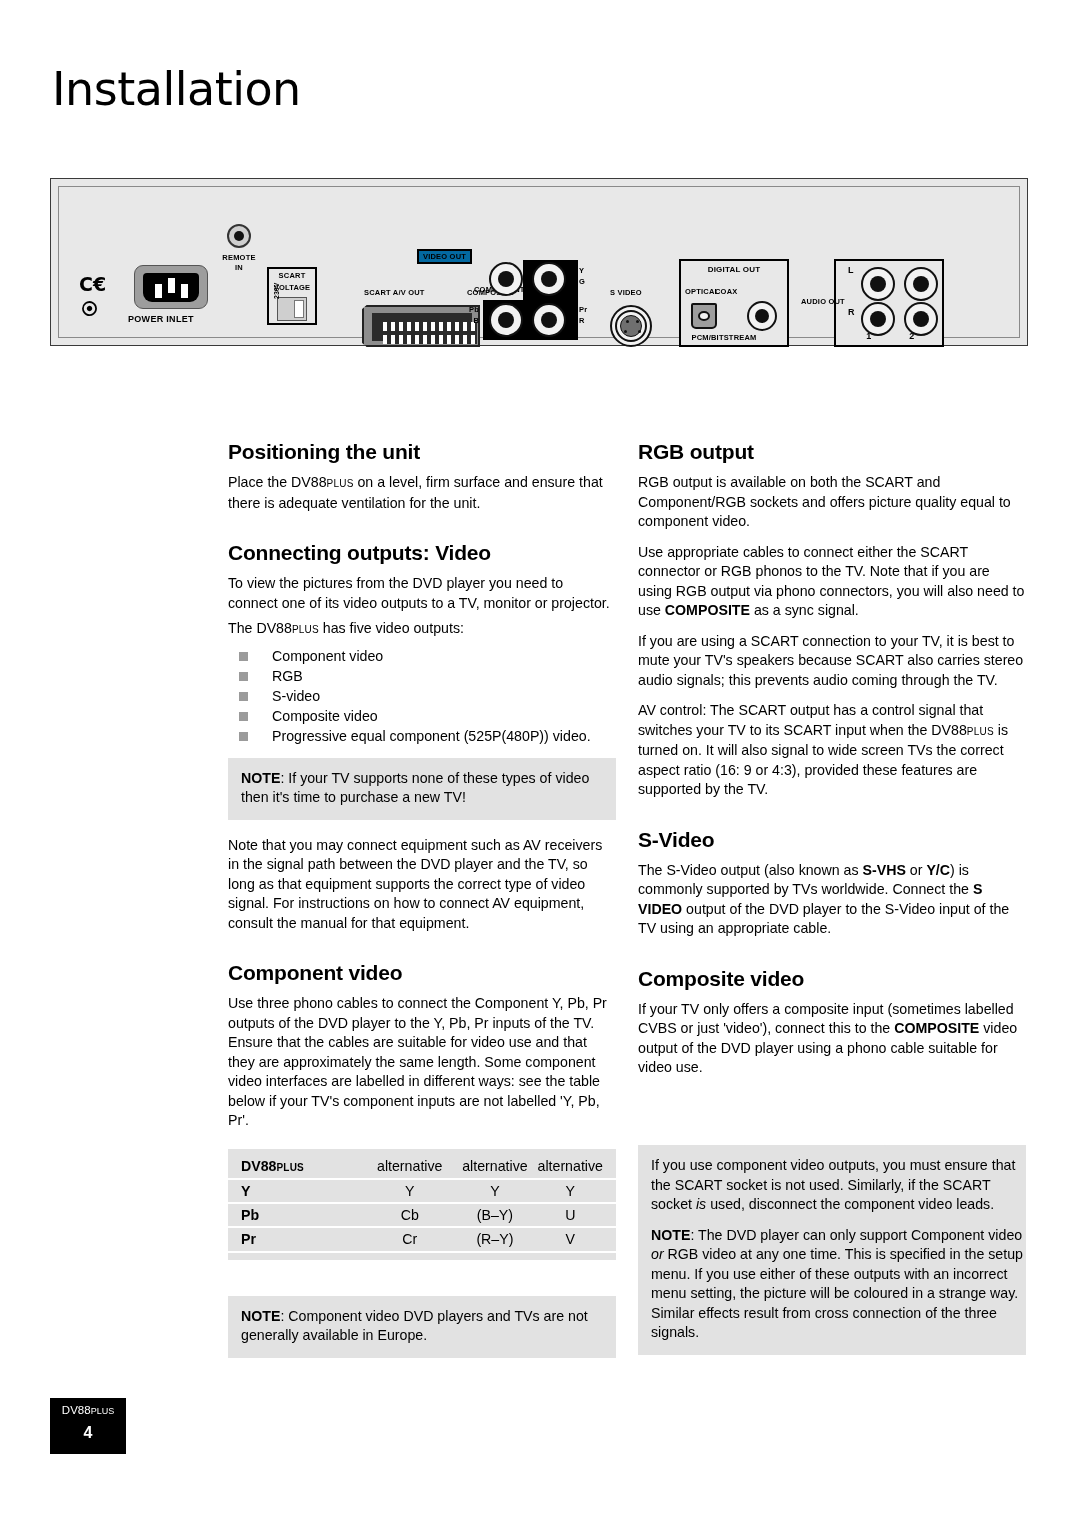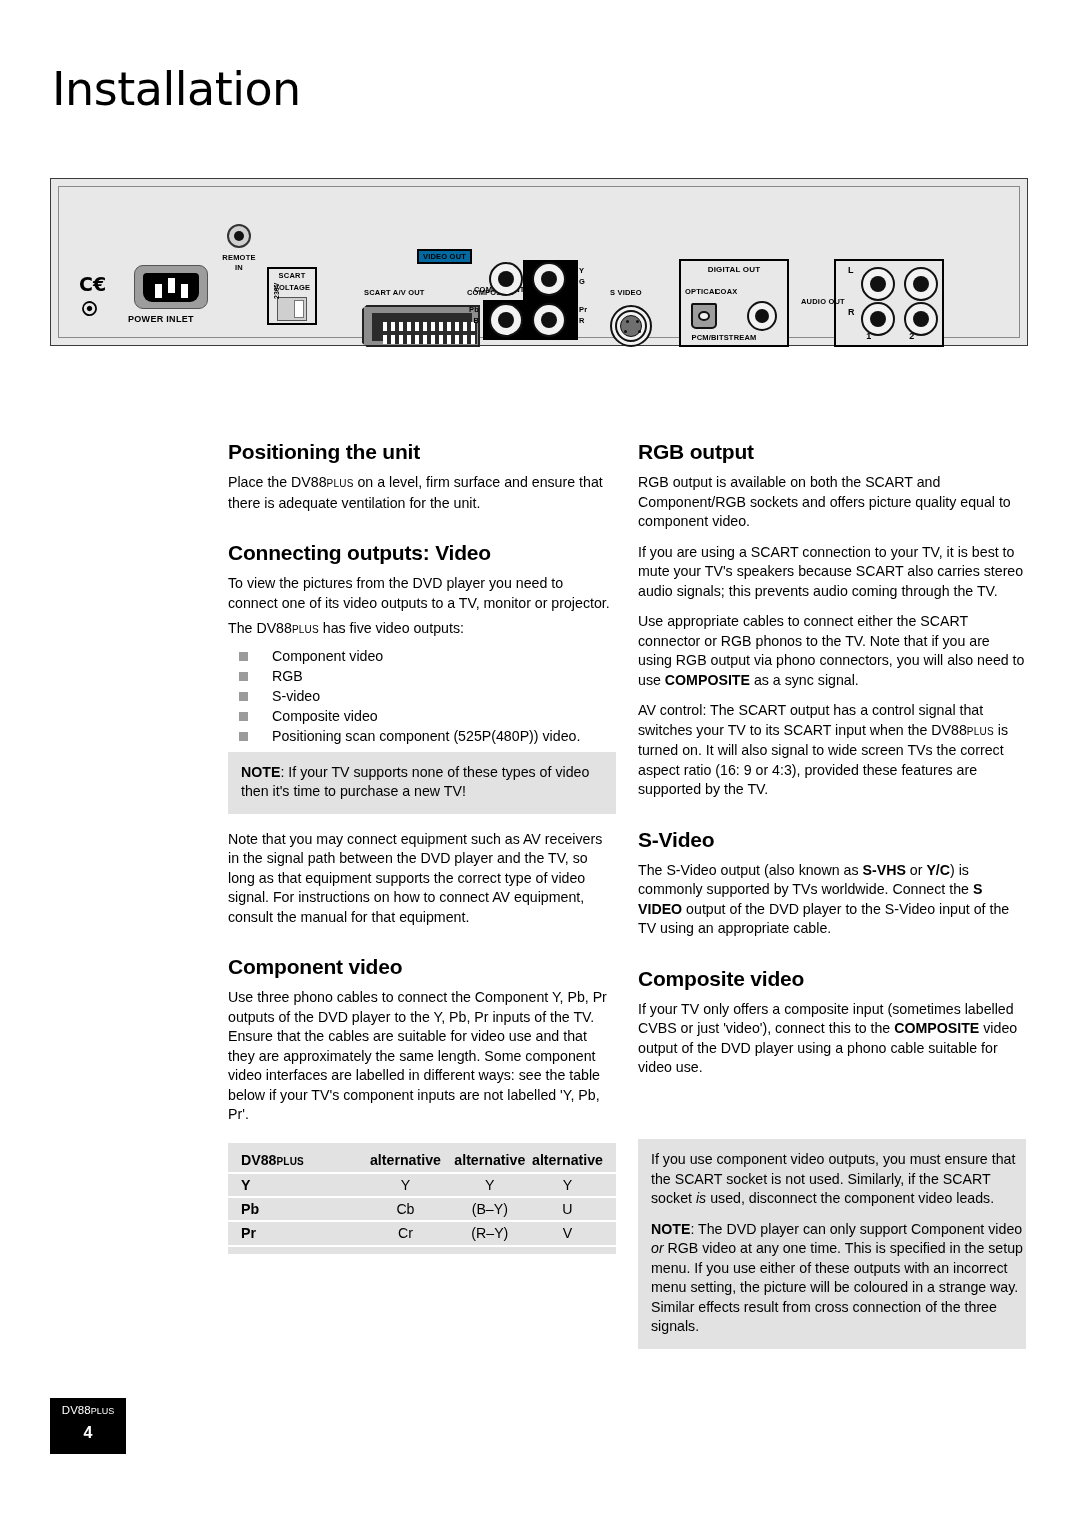--- a/index.html
+++ b/index.html
@@ -143,37 +143,37 @@
   p.body{font-size:14.2px;line-height:19.5px;margin:0 0 11px 0;}
   p.body.tight{margin-bottom:6px;}
   .sm{font-size:10px;letter-spacing:.2px;}
   b.bd{font-weight:bold;}
   i.it{font-style:italic;}
 
   ul.bullets{list-style:none;margin:0 0 2px 0;padding:0;}
   ul.bullets li{font-size:14.2px;line-height:20px;position:relative;padding-left:44px;}
   ul.bullets li .sq{position:absolute;left:11px;top:6px;width:9px;height:9px;background:#9b9b9b;}
 
-  .note{background:#e2e2e2;padding:11px 1px 12px 13px;margin:6px 0 16px 0;}
+  .note{background:#e2e2e2;padding:11px 1px 12px 13px;margin:12px 0 16px 0;}
   .note p{font-size:14.2px;line-height:19.5px;margin:0;}
   .note p + p{margin-top:11px;}
 
   
   .tbl{background:#e2e2e2;margin-top:18px;padding:0;}
   table.alt{border-collapse:collapse;width:100%;font-size:14.2px;}
   table.alt td{padding:3px 0 3px 0;}
   table.alt tr.hdr td{padding-top:9px;padding-bottom:4px;}
   table.alt tr.row td{border-top:2px solid #fff;}
   table.alt tr.last td{border-bottom:2px solid #fff;padding-bottom:4px;}
   .c1{width:36%;padding-left:13px !important;font-weight:bold;}
   .c2{width:22%;text-align:center;}
   .c3{width:22%;text-align:center;}
   .c4{width:20%;text-align:center;padding-right:13px !important;}
   .hdr .c1{font-weight:bold;}
-  .hdr .c2,.hdr .c3,.hdr .c4{font-weight:bold;}
+  .hdr .c2,.hdr .c3,.hdr .c4{font-weight:normal;}
   .tbl-pad{height:7px;}
 
   
   .footer{position:absolute;left:50px;top:1398px;width:76px;height:56px;background:#000;}
   .footer .f-model{position:absolute;left:0;top:6px;width:76px;text-align:center;color:#fff;
         font-size:11.5px;}
   .footer .f-page{position:absolute;left:0;top:26px;width:76px;text-align:center;color:#fff;
         font-size:16px;font-weight:bold;}
 </style>
 </head>
@@ -277,21 +277,21 @@
 
   <h2 class="sec gap">Connecting outputs:  Video</h2>
   <p class="body tight">To view the pictures from the DVD player you need to connect one of its video outputs to a TV, monitor or projector.</p>
   <p class="body tight"><span>The DV88</span><span class="sm">PLUS</span><span> has five video outputs:</span></p>
 
   <ul class="bullets">
     <li><span class="sq"></span><span>Component video</span></li>
     <li><span class="sq"></span><span>RGB</span></li>
     <li><span class="sq"></span><span>S-video</span></li>
     <li><span class="sq"></span><span>Composite video</span></li>
-    <li><span class="sq"></span><span>Positioning scan component (525P(480P)) video.</span></li>
+    <li><span class="sq"></span><span>Progressive equal component (525P(480P)) video.</span></li>
   </ul>
 
 
   <div class="note">
     <p><b class="bd">NOTE</b><span>: If your TV supports none of these types of video then it's time to purchase a new TV!</span></p>
   </div>
 
   <p class="body">Note that you may connect equipment such as AV receivers in the signal path between the DVD player and the TV, so long as that equipment supports the correct type of video signal. For instructions on how to connect AV equipment, consult the manual for that equipment.</p>
 
   <h2 class="sec gap">Component video</h2>
@@ -322,29 +322,32 @@
         <td class="c1">Pr</td>
         <td class="c2">Cr</td>
         <td class="c3">(R–Y)</td>
         <td class="c4">V</td>
       </tr>
     </tbody>
       </table>
     <div class="tbl-pad"></div>
   </div>
 
+  <div class="note" style="margin-top:36px;">
+    <p><b class="bd">NOTE</b><span>: Component video DVD players and TVs are not generally available in Europe.</span></p>
+  </div>
 
 </div>
 
 <div class="col col-right">
 
   <h2 class="sec">RGB output</h2>
   <p class="body">RGB output is available on both the SCART and Component/RGB sockets and offers picture quality equal to component video.</p>
+  <p class="body"><span>Use appropriate cables to connect either the SCART connector or RGB phonos to the TV. Note that if you are using RGB output via phono connectors, you will also need to use </span><b class="bd">COMPOSITE</b><span> as a sync signal.</span></p>
   <p class="body">If you are using a SCART connection to your TV, it is best to mute your TV's speakers because SCART also carries stereo audio signals; this prevents audio coming through the TV.</p>
-  <p class="body"><span>Use appropriate cables to connect either the SCART connector or RGB phonos to the TV. Note that if you are using RGB output via phono connectors, you will also need to use </span><b class="bd">COMPOSITE</b><span> as a sync signal.</span></p>
   <p class="body"><span>AV control: The SCART output has a control signal that switches your TV to its SCART input when the DV88</span><span class="sm">PLUS</span><span> is turned on. It will also signal to wide screen TVs the correct aspect ratio (16: 9 or 4:3), provided these features are supported by the TV.</span></p>
 
   <h2 class="sec gap">S-Video</h2>
   <p class="body"><span>The S-Video output (also known as </span><b class="bd">S-VHS</b><span> or </span><b class="bd">Y/C</b><span>) is commonly supported by TVs worldwide. Connect the </span><b class="bd">S VIDEO</b><span> output of the DVD player to the S-Video input of the TV using an appropriate cable.</span></p>
 
   <h2 class="sec gap">Composite video</h2>
   <p class="body"><span>If your TV only offers a composite input (sometimes labelled CVBS or just 'video'), connect this to the </span><b class="bd">COMPOSITE</b><span> video output of the DVD player using a phono cable suitable for video use.</span></p>
 
   <div class="note" style="position:absolute;top:693px;left:0;width:388px;box-sizing:border-box;">
     <p><span>If you use component video outputs, you must ensure that the SCART socket is not used. Similarly, if the SCART socket </span><i class="it">is</i><span> used, disconnect the component video leads.</span></p>

